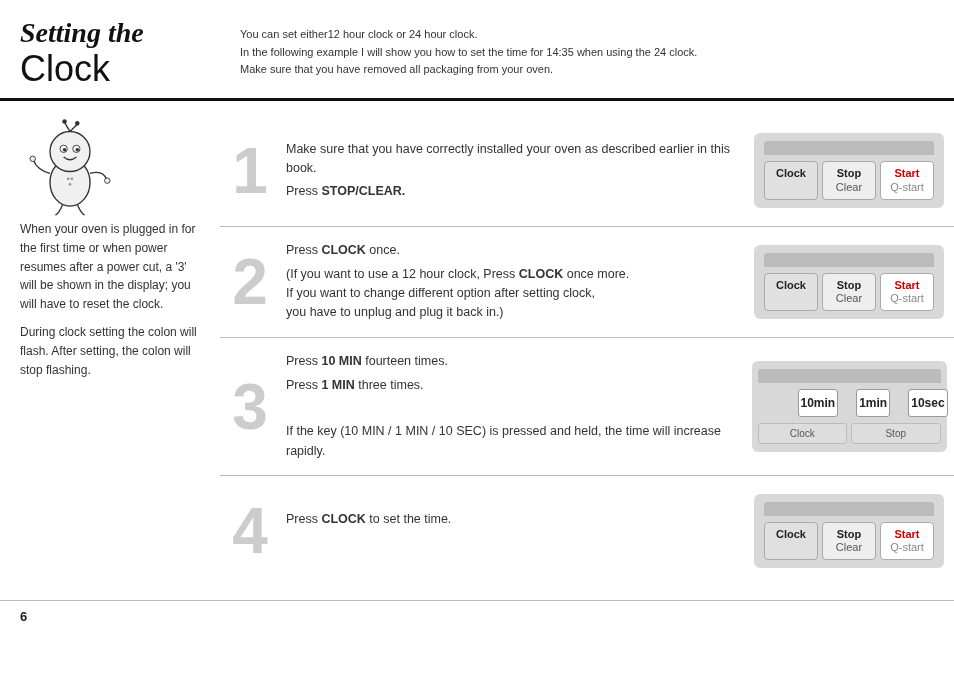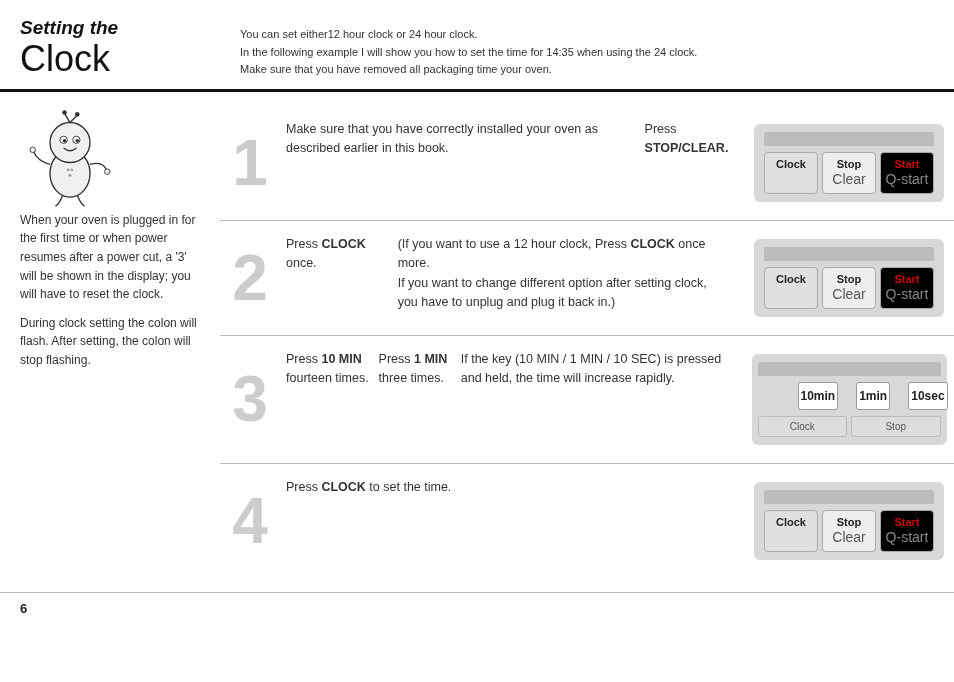--- a/index.html
+++ b/index.html
@@ -18,23 +18,24 @@
       padding: 18px 20px 10px 20px;
       border-bottom: 3px solid #111;
       gap: 30px;
     }
     .title-block {
       min-width: 190px;
     }
     .title-italic {
       font-style: italic;
       font-weight: bold;
-      font-size: 19px;
+      font-size: 28px;
       line-height: 1.1;
       color: #111;
+      font-family: Liberation Serif, serif;
     }
     .title-normal {
       font-weight: normal;
       font-size: 36px;
       line-height: 1.1;
       color: #111;
     }
     .header-description {
       font-size: 11px;
       color: #333;
@@ -94,21 +95,22 @@
       font-weight: bold;
       color: #ccc;
       line-height: 1;
       user-select: none;
     }
 
     .step-instruction-col {
       flex: 1;
       padding: 0 10px 0 6px;
       display: flex;
-      justify-content: flex-start;
+      flex-direction: column;
+      justify-content: center;
     }
     .step-instruction-col p {
       font-size: 12.5px;
       color: #333;
       line-height: 1.55;
       margin-bottom: 4px;
     }
     .step-instruction-col p:last-child {
       margin-bottom: 0;
     }
@@ -152,27 +154,27 @@
       color: #222;
       line-height: 1.2;
       cursor: pointer;
     }
     .panel-btn.clock-btn {
       background: #e0e0e0;
       font-weight: bold;
       font-size: 11px;
     }
     .panel-btn .sub-label {
-      font-size: 14px;
+      font-size: 11px;
       font-weight: normal;
       color: #555;
       display: block;
     }
     .panel-btn.start-btn {
-      background: #000000;
+      background: #ffffff;
       color: #c00;
     }
     .panel-btn.start-btn .sub-label {
       color: #888;
     }
 
     
     .time-panel {
       background: #d8d8d8;
       border-radius: 6px;
@@ -237,21 +239,21 @@
 <body>
 
 <div class="page-header">
   <div class="title-block">
     <div class="title-italic">Setting the</div>
     <div class="title-normal">Clock</div>
   </div>
   <div class="header-description">
     <div>You can set either12 hour clock or 24 hour clock.</div>
     <div>In the following example I will show you how to set the time for 14:35 when using the 24 clock.</div>
-    <div>Make sure that you have removed all packaging time your oven.</div>
+    <div>Make sure that you have removed all packaging from your oven.</div>
   </div>
 </div>
 
 <div class="main-content">
 
   <div class="left-sidebar">
 
     <div>
       <svg class="mascot-svg" viewBox="0 0 100 110" xmlns="http://www.w3.org/2000/svg">
 

